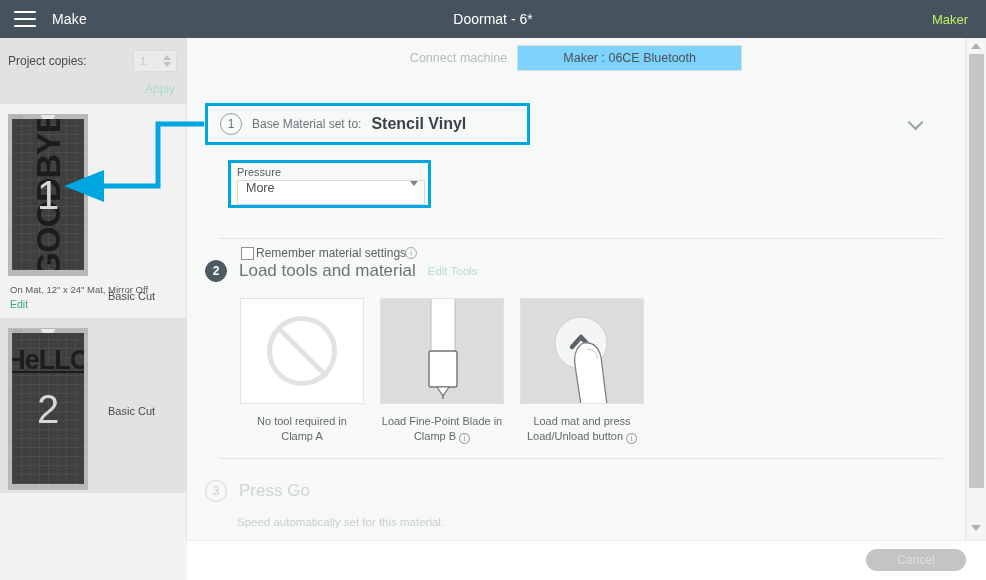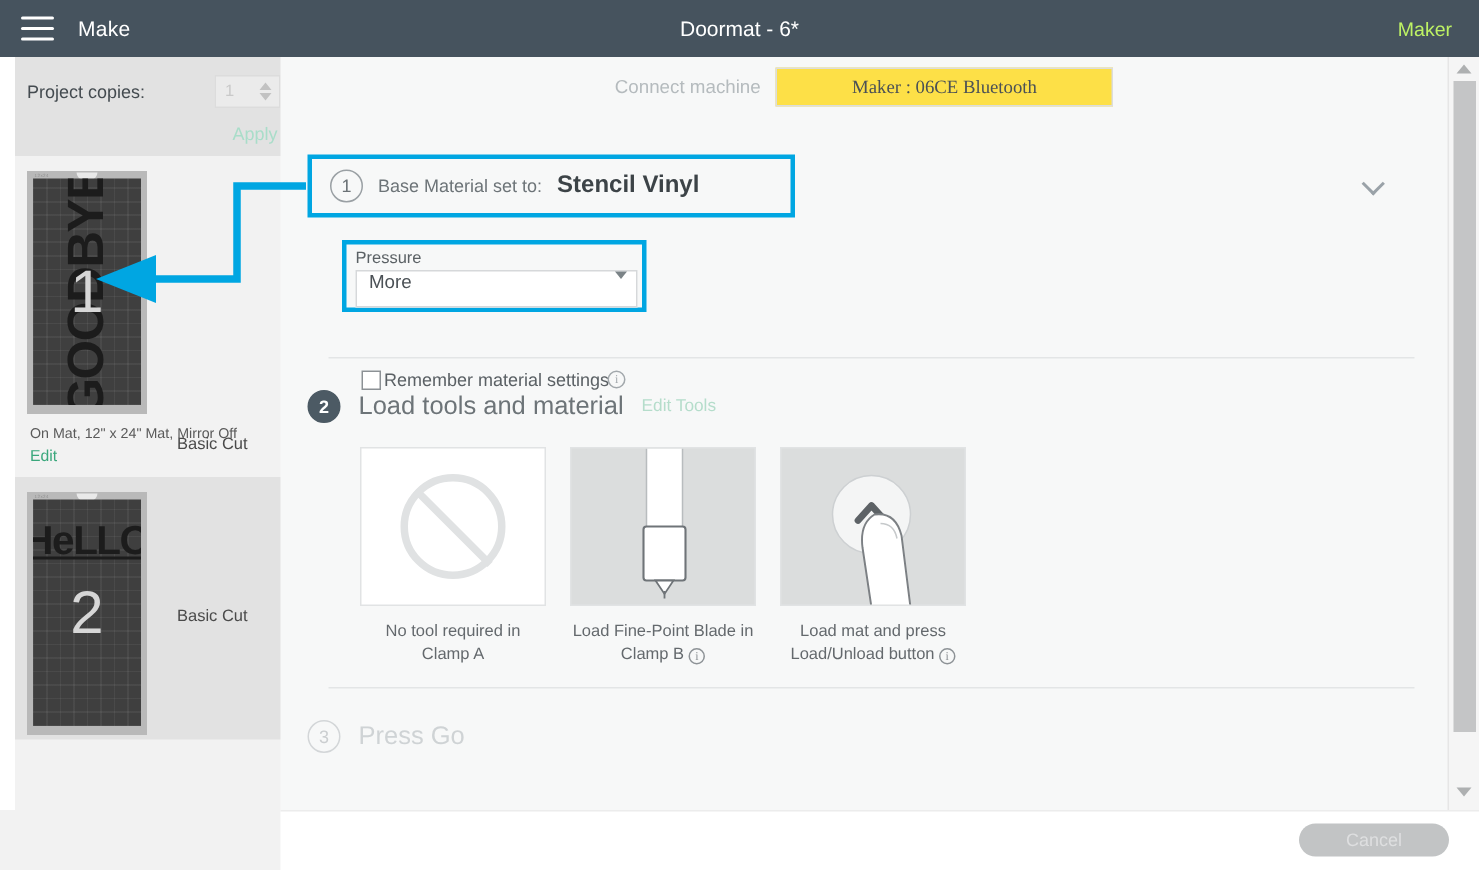--- a/index.html
+++ b/index.html
@@ -33,21 +33,21 @@
     font-size: 14px; color: #ffffff; pointer-events: none;
   }
   .header-right {
     position: absolute; right: 18px; top: 0; height: 38px;
     display: flex; align-items: center;
     font-size: 13px; color: #bef264;
   }
 
   
   .sidebar {
-    position: absolute; left: 10px; top: 38px;
+    position: absolute; left: 0; top: 38px;
     width: 187px; height: 542px;
     background: #f2f2f2;
     border-right: 1px solid #e2e2e2;
     overflow: hidden;
   }
   .copies-bar {
     position: relative;
     width: 187px; height: 66px;
     background: #e2e2e2;
     padding: 12px 10px 0 8px;
@@ -155,24 +155,24 @@
   }
   .connect-row {
     position: absolute; left: 0; top: 0;
     width: 778px; height: 40px;
     display: flex; align-items: center; justify-content: center;
     gap: 10px;
   }
   .connect-label { font-size: 12.5px; color: #b5bbbe; }
   .machine-select {
     width: 225px; height: 26px;
-    background: #fde047;
+    background: #7dd3fc;
     border: 1px solid #dcdddd;
     display: flex; align-items: center; justify-content: center;
-    font-size: 12.5px; color: #4b5156; font-family: Liberation Serif, serif;
+    font-size: 12.5px; color: #4b5156;
   }
 
   .step1-wrap {
     position: absolute; left: 18px; top: 65px;
     width: 740px; height: 42px;
   }
   .step1-box {
     position: absolute; left: 0; top: 0;
     width: 325px; height: 42px;
     border: 3px solid #00a6e2;
@@ -475,20 +475,21 @@
       </div>
     </div>
   </div>
 
   <div class="divider" style="top:420px;"></div>
 
   <div class="step3-head">
     <div class="step-circle muted">3</div>
     <div class="step-title muted">Press Go</div>
   </div>
+  <div class="step3-sub">Speed automatically set for this material.</div>
 </div>
 
 <div class="scrollbar">
   <div class="sb-arrow up"></div>
   <div class="sb-thumb"></div>
   <div class="sb-arrow down"></div>
 </div>
 
 <div class="footer-left-fill"></div>
 <div class="footer">

